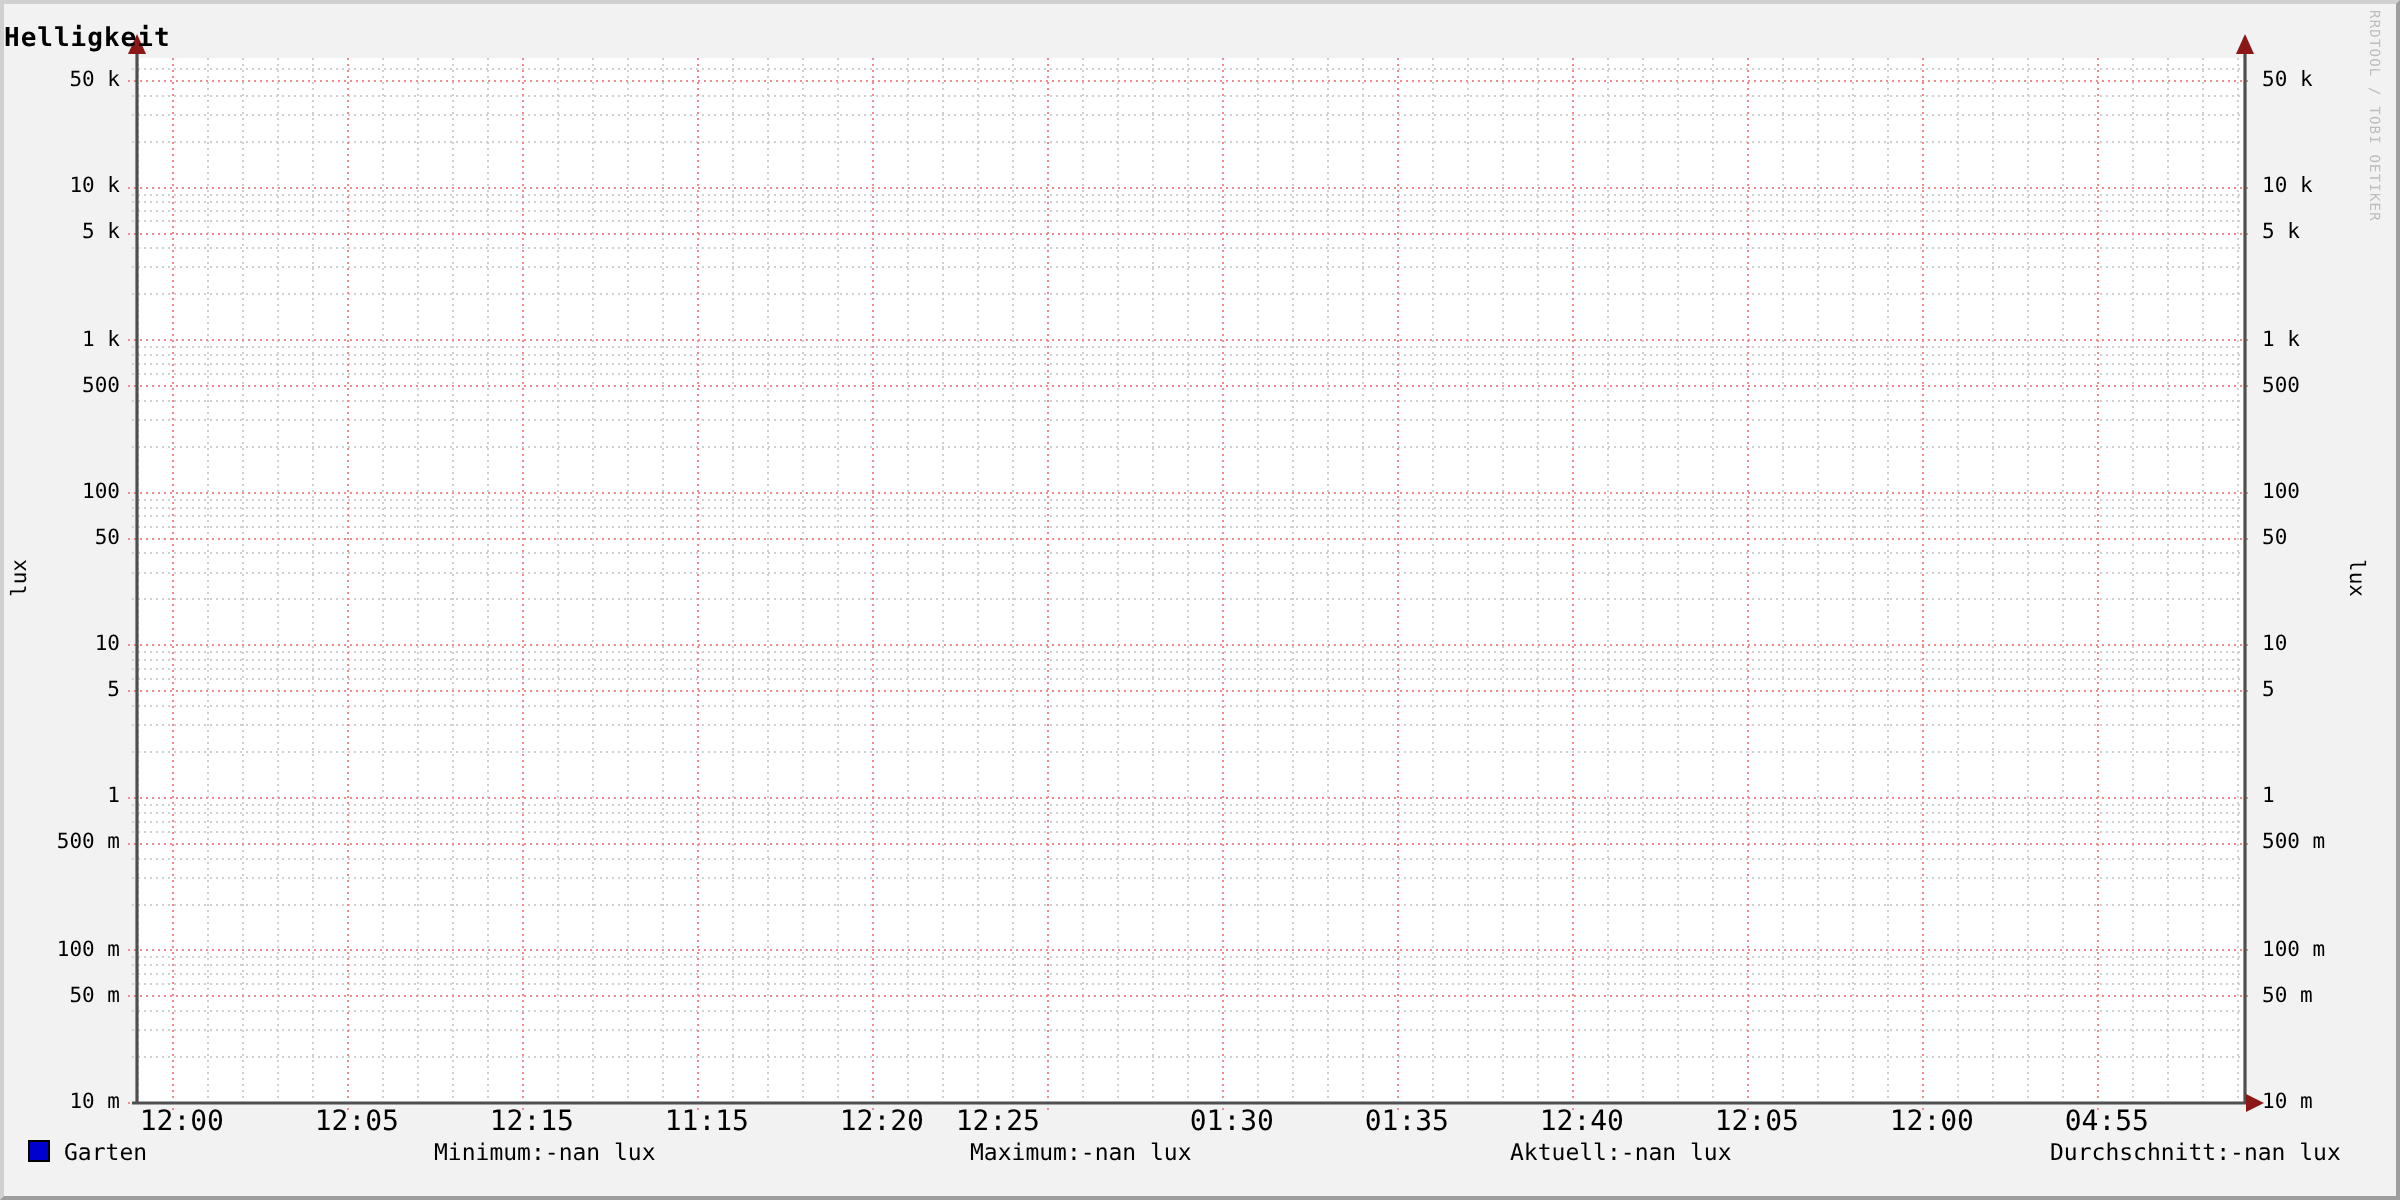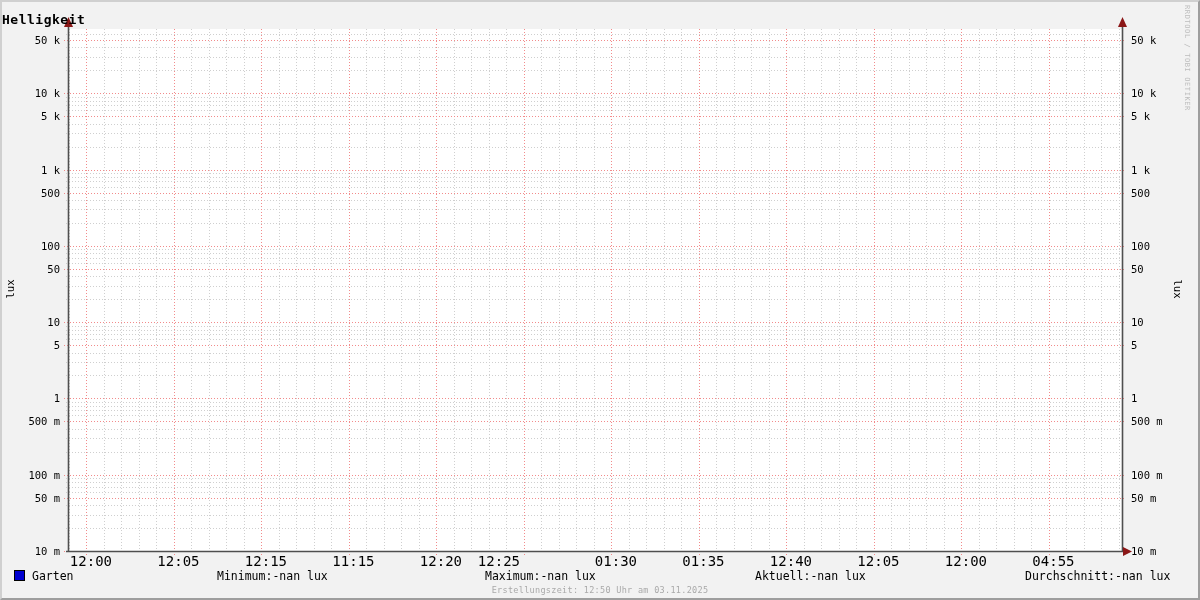--- a/index.html
+++ b/index.html
@@ -240,14 +240,13 @@
 
   <div class="legend-row">
     <span class="legend-swatch" id="legend-swatch" style="background: rgb(0, 0, 208);"></span>
     <span class="legend-series">Garten</span>
     <span class="stat stat-0"><span class="sl">Minimum:</span><span class="sv">-nan lux</span></span>
     <span class="stat stat-1"><span class="sl">Maximum:</span><span class="sv">-nan lux</span></span>
     <span class="stat stat-2"><span class="sl">Aktuell:</span><span class="sv">-nan lux</span></span>
     <span class="stat stat-3"><span class="sl">Durchschnitt:</span><span class="sv">-nan lux</span></span>
   </div>
 
-  <div class="footer-note">Erstellungszeit: 12:50 Uhr am 03.11.2025</div>
 </div>
 
 </body></html>

